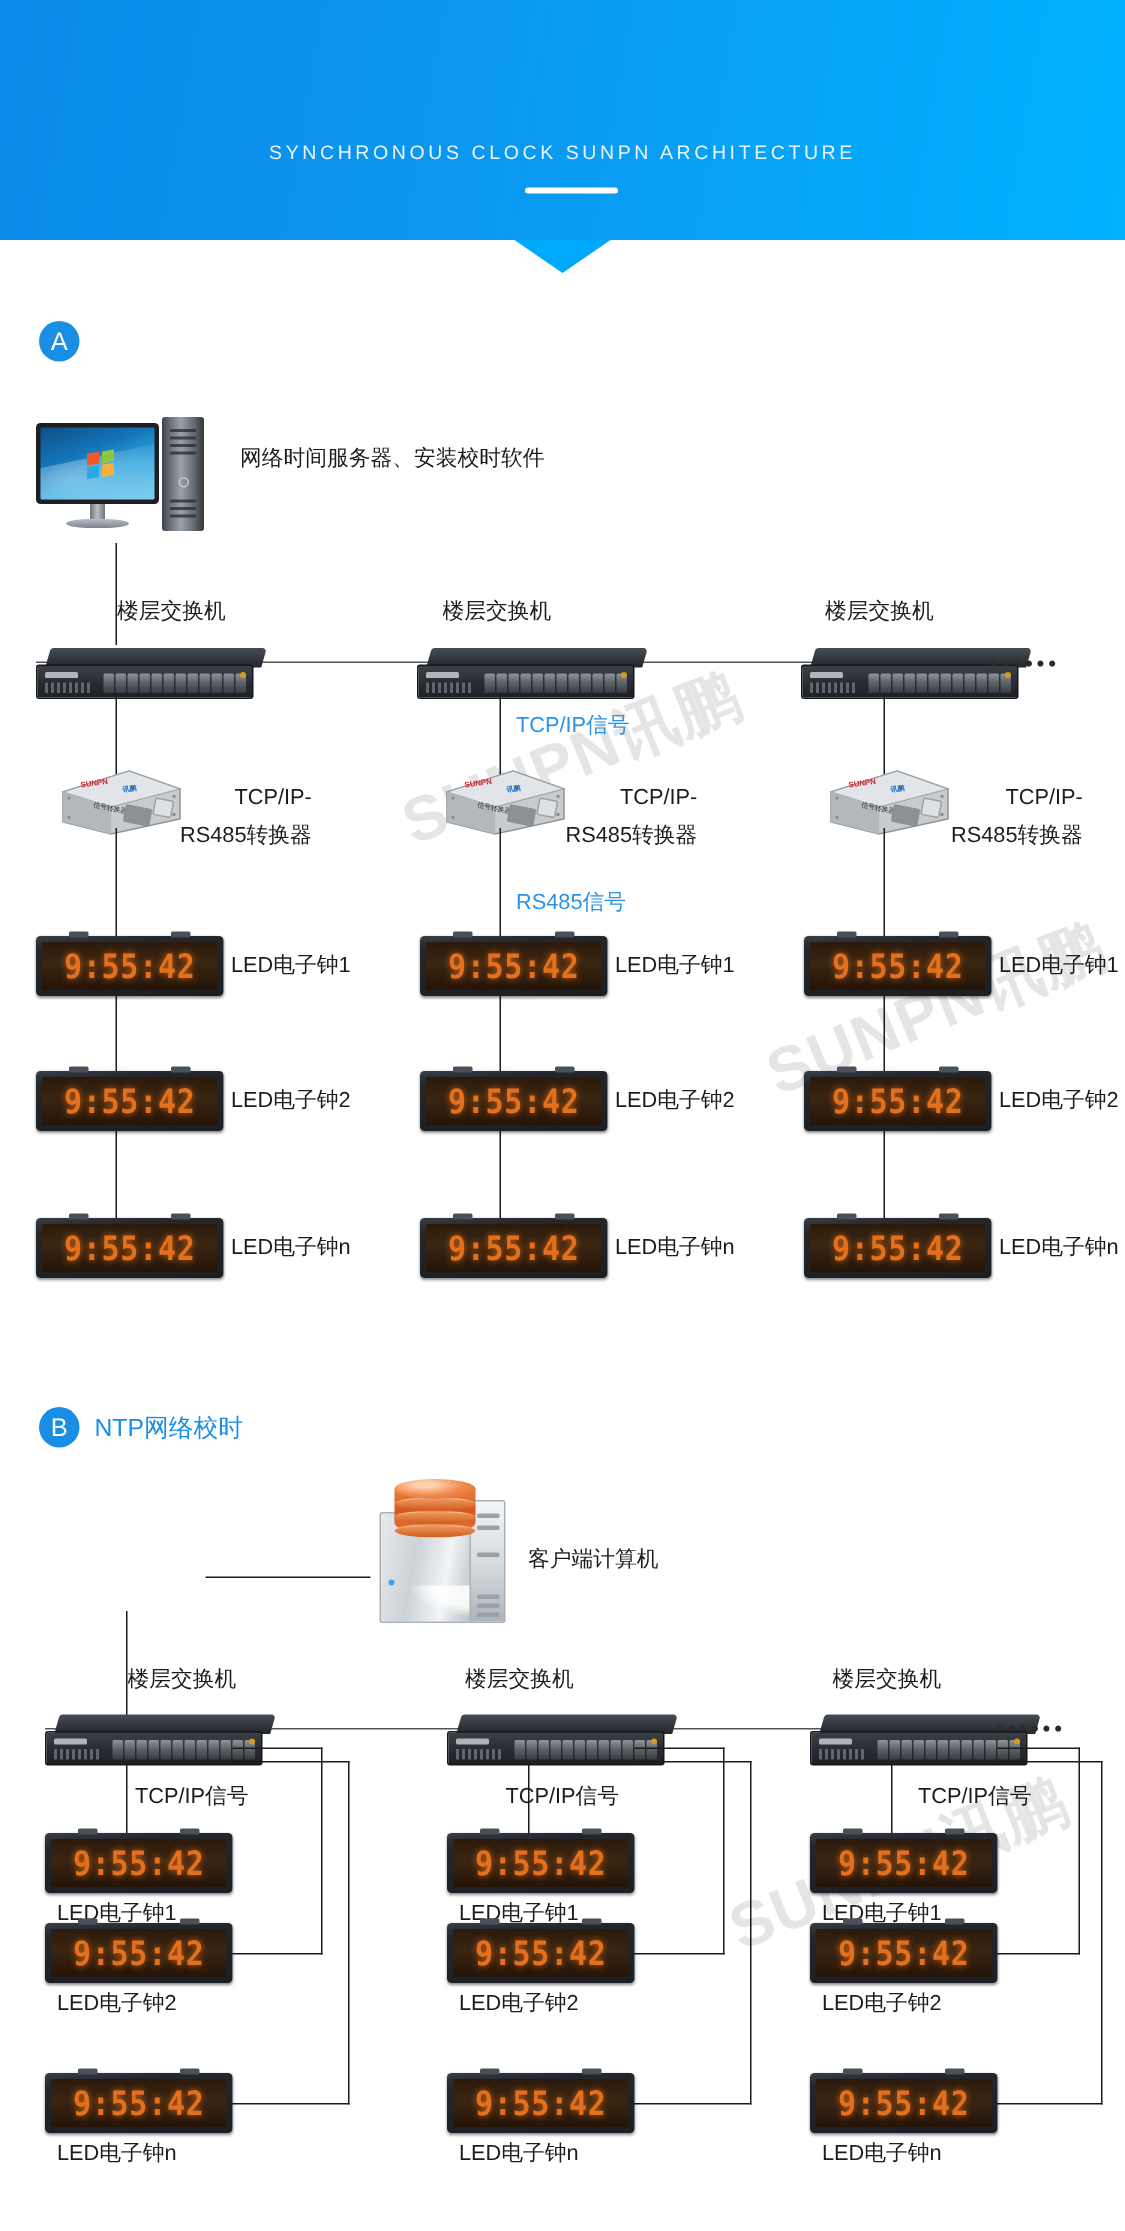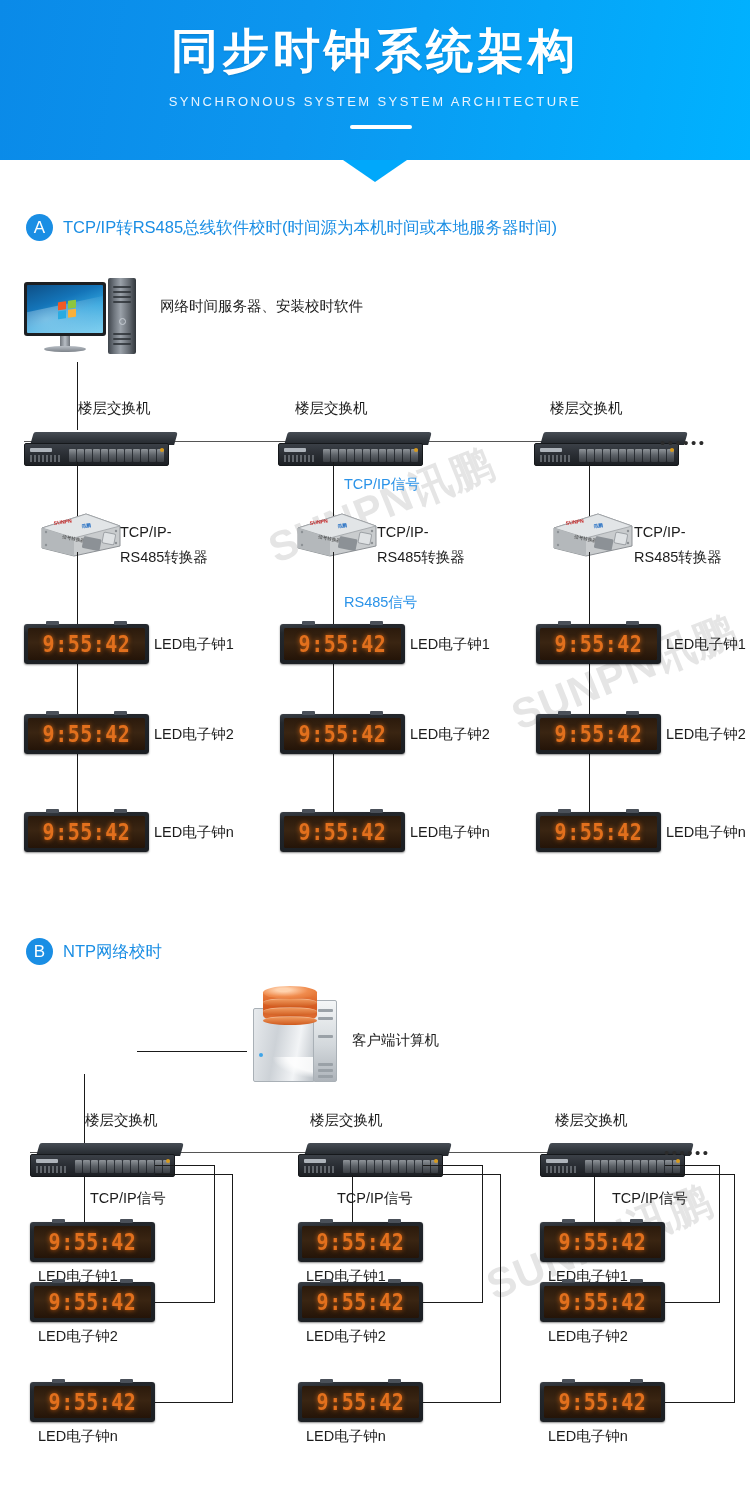--- a/index.html
+++ b/index.html
@@ -88,21 +88,21 @@
 
   
   .lbl {
     position: absolute;
     color: #1c1c1c;
     font-size: 14.5px;
     white-space: nowrap;
     line-height: 20px;
   }
   .lbl-blue { color: #2b93e8; }
-  .lbl-2l { line-height: 25px; }
+  .lbl-2l { line-height: 25px; text-align: right; }
   .dots {
     position: absolute;
     color: #2b2b2b;
     font-size: 15px;
     letter-spacing: 2.5px;
     white-space: nowrap;
   }
 
   
   .clock {
@@ -321,33 +321,31 @@
     pointer-events: none;
     user-select: none;
   }
 </style>
 </head>
 <body>
 
 <div id="page">
 
   <div class="banner">
-    <div class="banner-title">同步时钟系统架构</div>
-    <div class="banner-sub">SYNCHRONOUS SYSTEM SYSTEM ARCHITECTURE</div>
+    <div class="banner-sub">SYNCHRONOUS CLOCK SUNPN ARCHITECTURE</div>
     <div class="banner-rule"></div>
   </div>
   <div class="banner-arrow"></div>
 
   <div class="wm" style="left:262px; top:478px;">SUNPN讯鹏</div>
   <div class="wm" style="left:505px; top:645px;">SUNPN讯鹏</div>
   <div class="wm" style="left:480px; top:1215px;">SUNPN讯鹏</div>
 
   <div class="sect-head" style="left:26px; top:214px;">
     <div class="sect-badge">A</div>
-    <div class="sect-title">TCP/IP转RS485总线软件校时(时间源为本机时间或本地服务器时间)</div>
   </div>
 
   <div class="pc" style="left:24px; top:282px;">
     <div class="pc-monitor">
       <div class="pc-screen">
         <div class="pc-logo">
             <i></i>
             <i></i>
             <i></i>
             <i></i>

